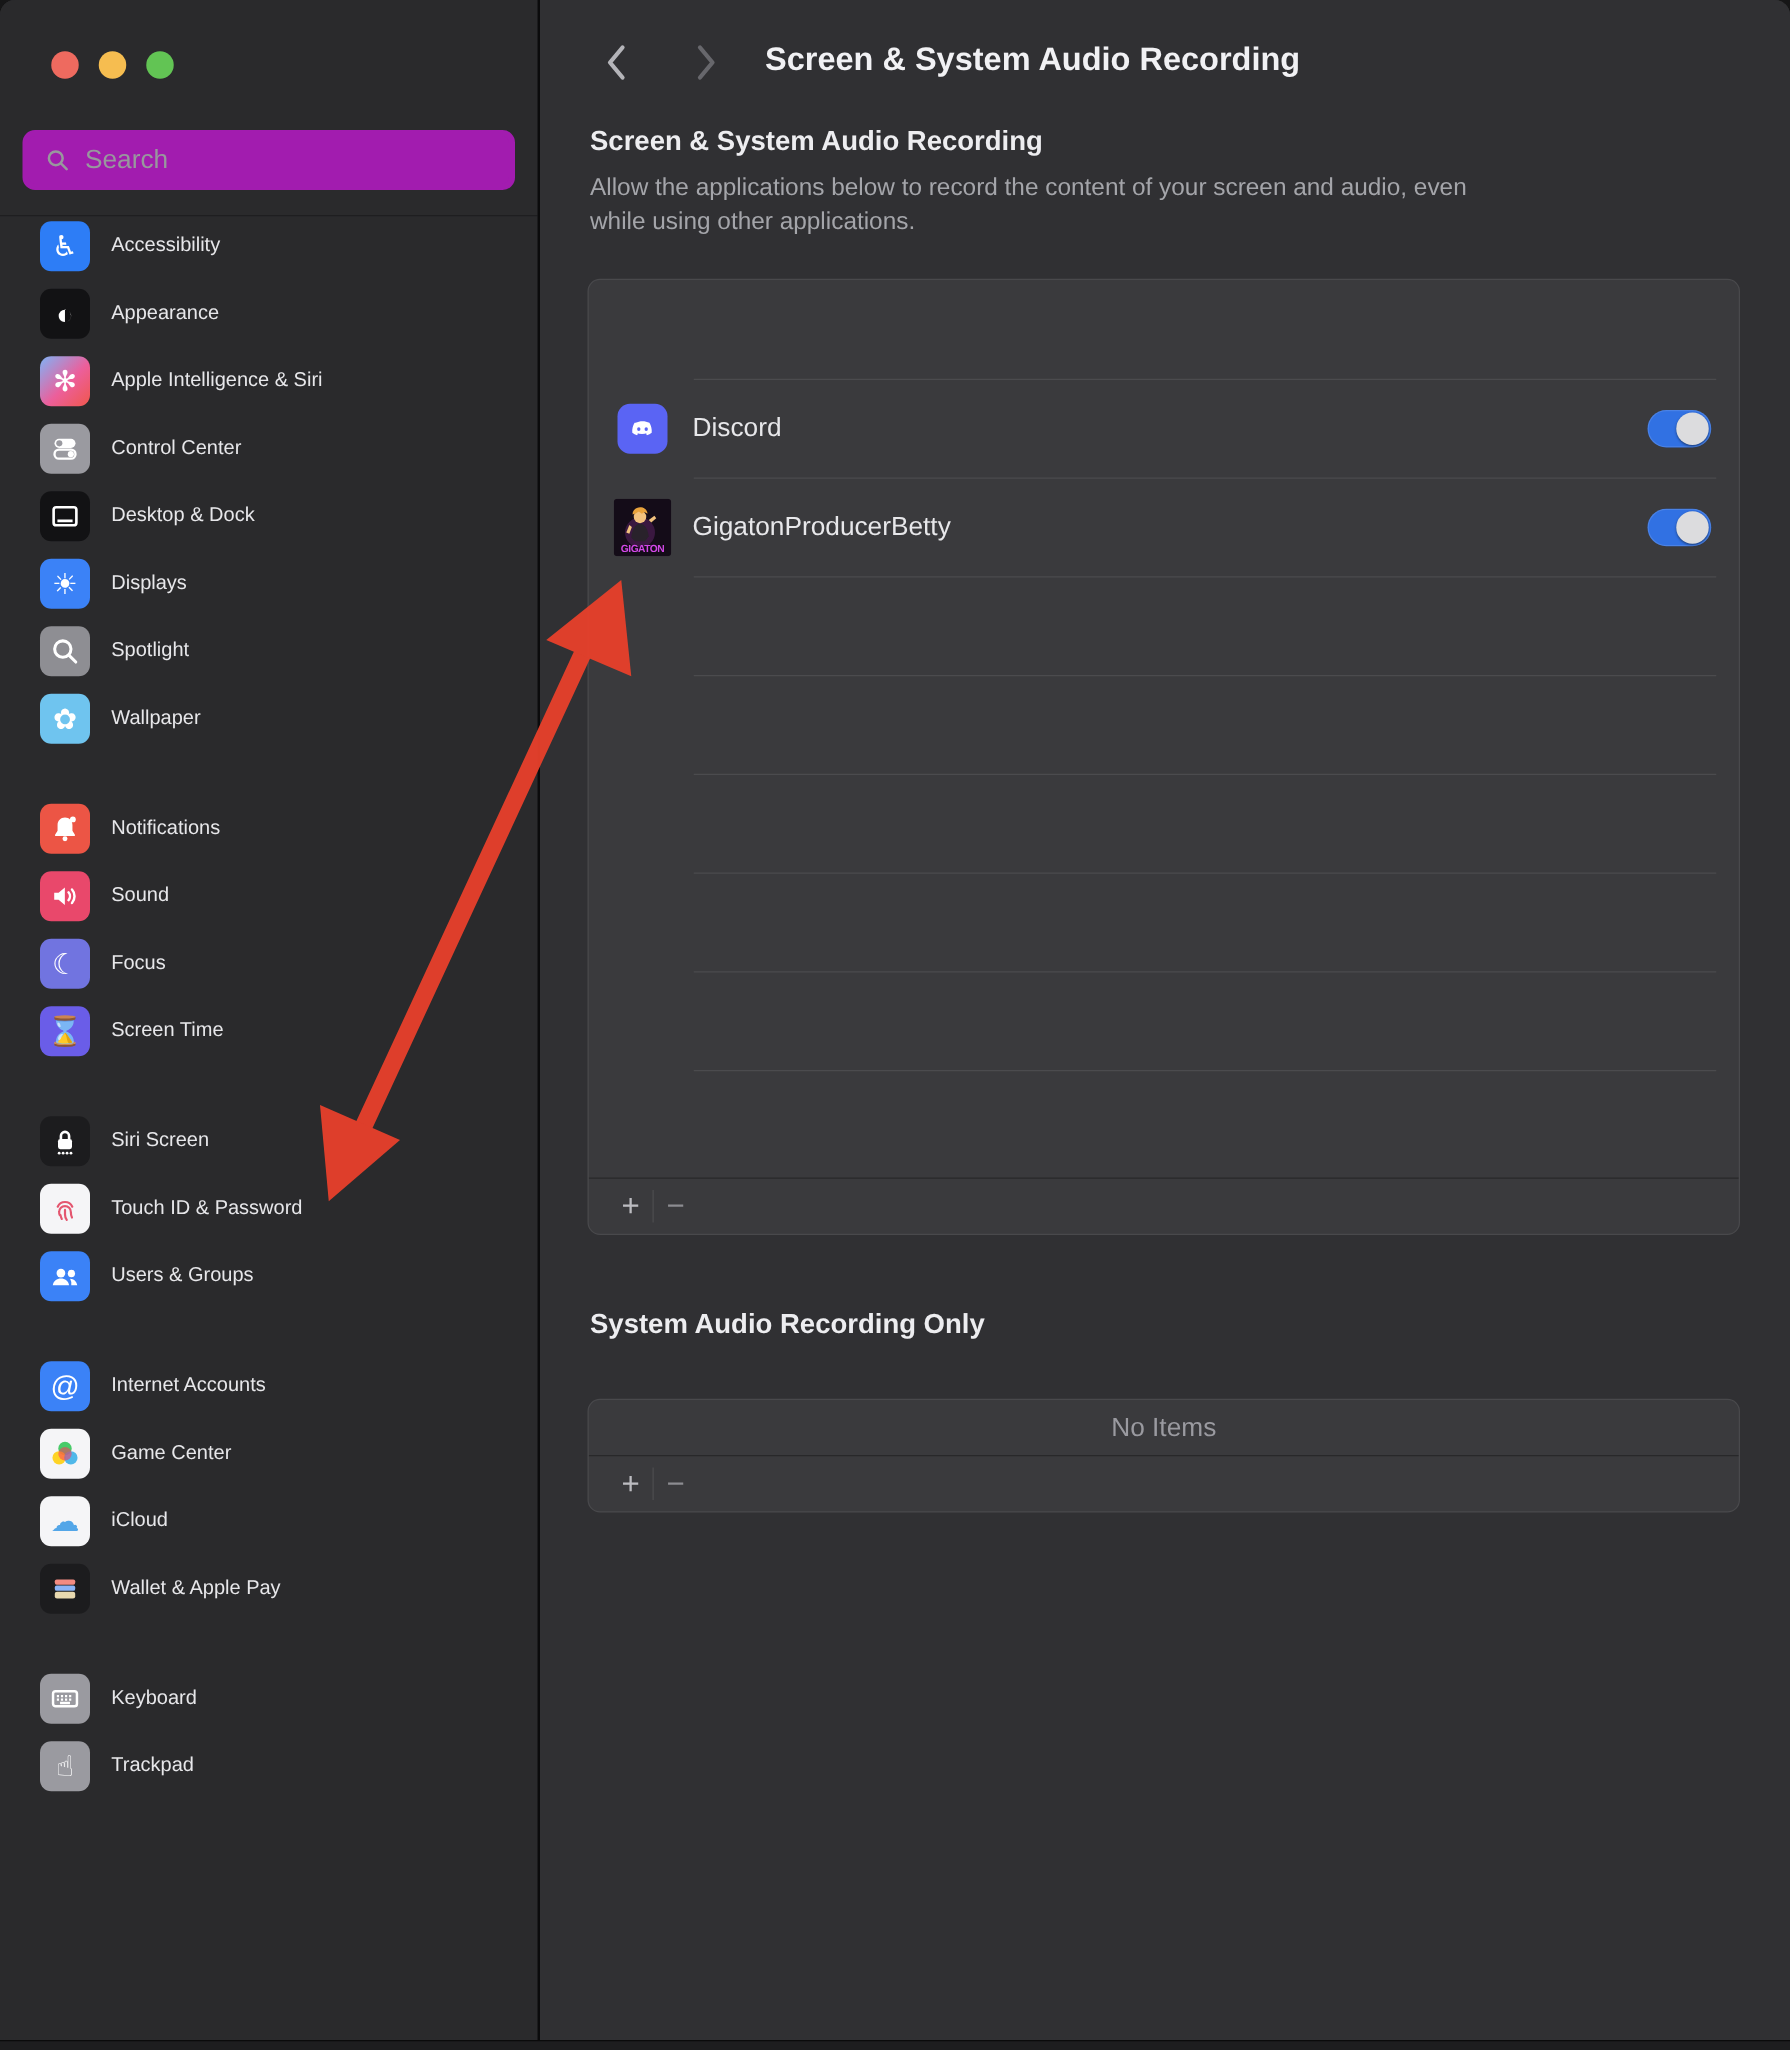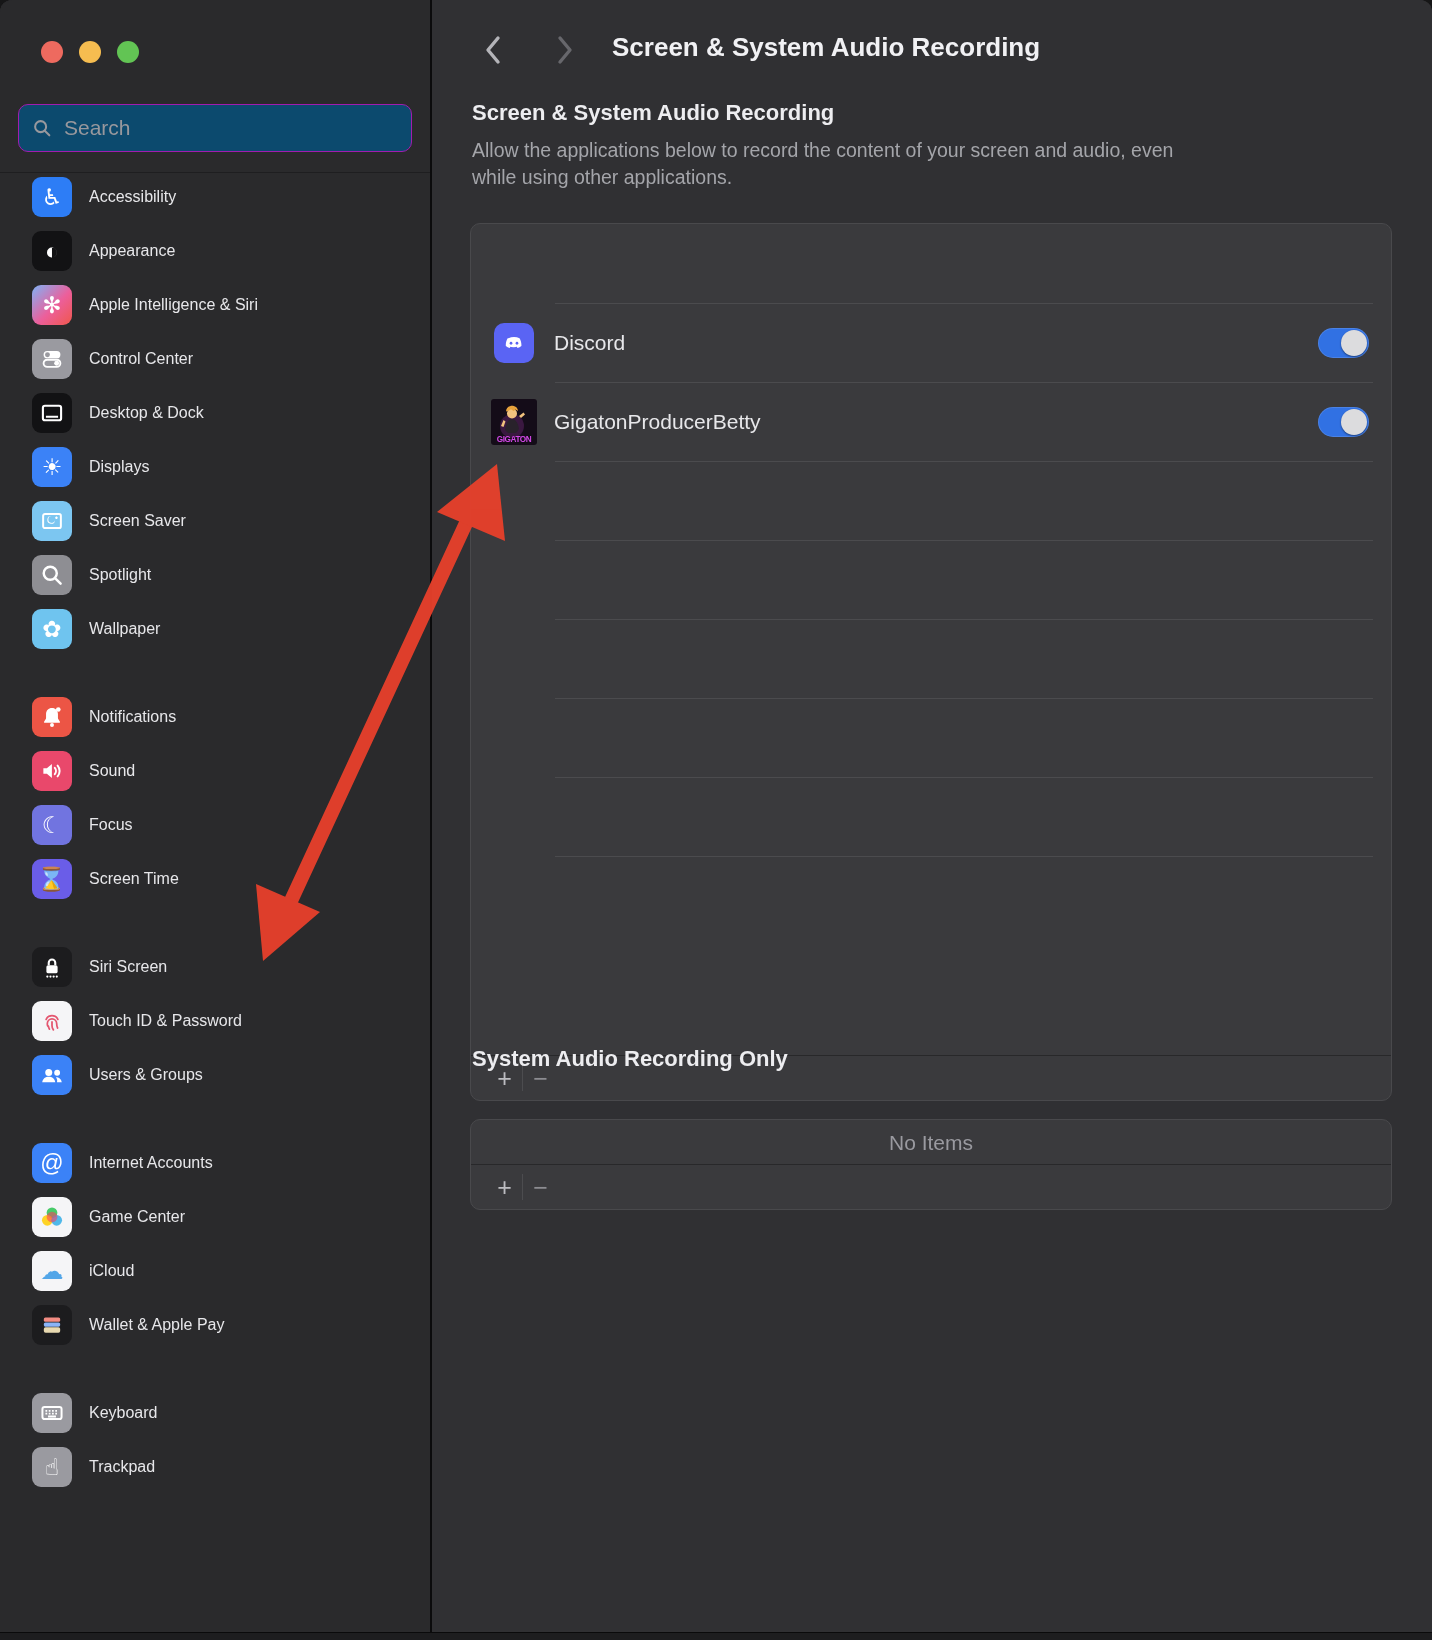--- a/index.html
+++ b/index.html
@@ -3,21 +3,21 @@
 <meta charset="utf-8">
 <style>
   html,body{margin:0;padding:0;background:#161617;}
   *{box-sizing:border-box;font-family:"Liberation Sans","DejaVu Sans",sans-serif;}
   .window{position:relative;width:1432px;height:1640px;background:#303033;overflow:hidden;border-radius:12px 12px 0 0;}
   
   .sidebar{position:absolute;left:0;top:0;width:430px;height:1640px;background:#2a2a2c;}
   .pane-divider{position:absolute;left:430px;top:0;width:2px;height:1640px;background:#0b0b0c;}
   .traffic{position:absolute;top:41px;left:41px;display:flex;gap:16px;}
   .traffic span{width:22px;height:22px;border-radius:50%;display:block;}
-  .searchbox{position:absolute;left:18px;top:104px;width:394px;height:48px;background:#0c4a6e;border:1px solid #a21caf;border-radius:10px;display:flex;align-items:center;padding:0 12px;}
+  .searchbox{position:absolute;left:18px;top:104px;width:394px;height:48px;background:#a21caf;border:5px solid #a21caf;border-radius:10px;display:flex;align-items:center;padding:0 12px;}
   .searchbox svg{flex:0 0 auto;margin-right:9px;}
   .searchbox input{flex:1;background:transparent;border:none;outline:none;color:#e8e8ea;font-size:21px;}
   .searchbox input::placeholder{color:#98989d;}
   .side-scroll-line{position:absolute;left:0;top:172px;width:430px;height:1px;background:#1e1e20;}
   .side-list{position:absolute;left:0;top:170px;width:430px;}
   .sgroup{margin-bottom:0;}
   .sgroup + .sgroup{margin-top:34px;}
   .srow{position:relative;height:54px;margin:0 18px;display:flex;align-items:center;border-radius:8px;padding:0 10px 0 14px;cursor:default;}
   .srow.selected{background:#2e68e0;}
   .sicon{width:40px;height:40px;border-radius:9px;display:flex;align-items:center;justify-content:center;flex:0 0 auto;color:#fff;font-size:23px;line-height:1;overflow:hidden;}
@@ -27,21 +27,21 @@
   
   .content{position:absolute;left:432px;top:0;width:1000px;height:1640px;background:#303033;}
   .nav{position:absolute;top:30px;left:44px;display:flex;align-items:center;}
   .navbtn{width:34px;height:40px;display:flex;align-items:center;justify-content:center;}
   .navbtn + .navbtn{margin-left:38px;}
   .page-title{position:absolute;left:180px;top:32px;font-size:26px;font-weight:bold;color:#f1f1f4;white-space:nowrap;}
   .sec-head{position:absolute;left:40px;font-size:22px;font-weight:bold;color:#ededf0;}
   .sec-desc{position:absolute;left:40px;font-size:19.5px;line-height:27px;color:#a4a5aa;}
   
   .listbox{position:absolute;left:38px;width:922px;background:#3a3a3d;border:1px solid #49494c;border-radius:10px;overflow:hidden;}
-  .box1{top:223px;height:878px;}
+  .box1{top:223px;height:765px;}
   .box2{top:1119px;height:91px;}
   .approw{position:relative;height:79px;display:flex;align-items:center;padding-left:20px;}
   .approw.empty-top{height:79px;}
   .approw .divline{position:absolute;top:0;left:84px;right:18px;height:1px;background:#4b4b4e;}
   .appicon{width:46px;height:46px;display:flex;align-items:center;justify-content:center;flex:0 0 auto;}
   .appname{margin-left:17px;font-size:21px;color:#e7e7ea;white-space:nowrap;}
   .toggle{position:absolute;right:22px;top:50%;margin-top:-15px;width:51px;height:30px;border-radius:15px;background:#3171e3;box-shadow:inset 0 0 0 1px rgba(255,255,255,.12);}
   .toggle .knob{position:absolute;top:2px;right:2px;width:26px;height:26px;border-radius:50%;background:#dcdcde;box-shadow:0 1px 2px rgba(0,0,0,.45);}
   .boxfooter{position:absolute;left:0;right:0;bottom:0;height:45px;border-top:1px solid #28282a;display:flex;align-items:center;padding-left:16px;}
   .pmbtn{width:35px;text-align:center;font-size:25px;line-height:1;color:#bcbcc1;}
@@ -103,30 +103,20 @@
                 <line x1="6.8" y1="15.2" x2="17.2" y2="15.2" stroke="#fff" stroke-width="1.8"></line>
               </svg>
             </span>
             <span class="slabel">Desktop &amp; Dock</span>
           </div>
           <div class="srow">
             <span class="sicon" style="background: rgb(59, 130, 247);">☀</span>
             <span class="slabel">Displays</span>
           </div>
           <div class="srow">
-            <span class="sicon" style="background: rgb(124, 198, 241);">
-              <svg viewBox="0 0 24 24">
-                <rect x="4.4" y="6" width="15.2" height="12" rx="1.6" fill="none" stroke="#fff" stroke-width="1.7"></rect>
-                <path d="M14.6 11.3a2.9 2.9 0 1 1-2.9-3.5 3.3 3.3 0 1 0 2.9 3.5z" fill="#fff"></path>
-                <path d="M15.8 8.2v2M14.8 9.2h2" stroke="#fff" stroke-width="1.1"></path>
-              </svg>
-            </span>
-            <span class="slabel">Screen Saver</span>
-          </div>
-          <div class="srow">
             <span class="sicon" style="background: rgb(142, 142, 147);">
               <svg viewBox="0 0 24 24">
                 <circle cx="10.5" cy="10.5" r="5.6" fill="none" stroke="#fff" stroke-width="2.1"></circle>
                 <line x1="14.8" y1="14.8" x2="19.4" y2="19.4" stroke="#fff" stroke-width="2.1" stroke-linecap="round"></line>
               </svg>
             </span>
             <span class="slabel">Spotlight</span>
           </div>
           <div class="srow">
             <span class="sicon" style="background: rgb(111, 196, 239);">✿</span>

